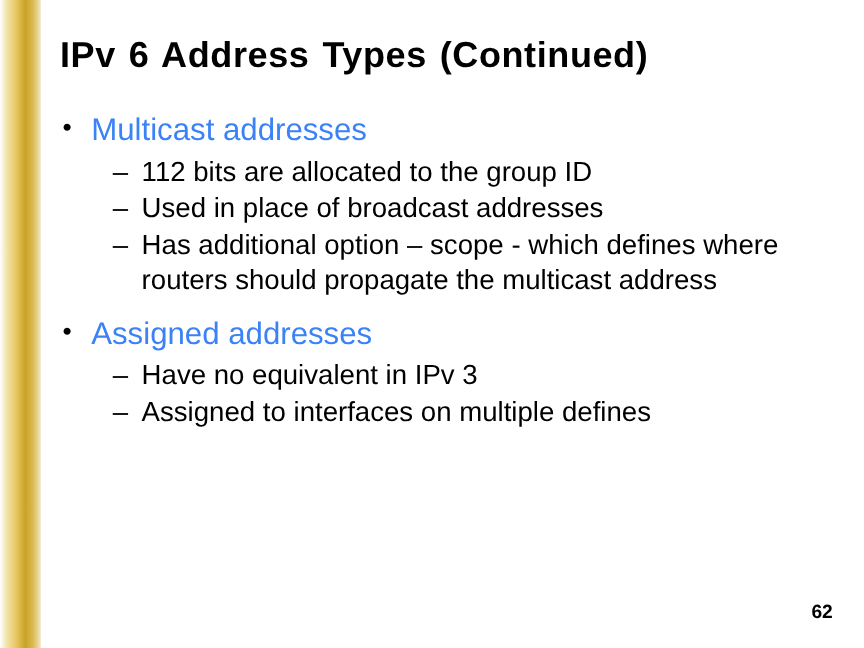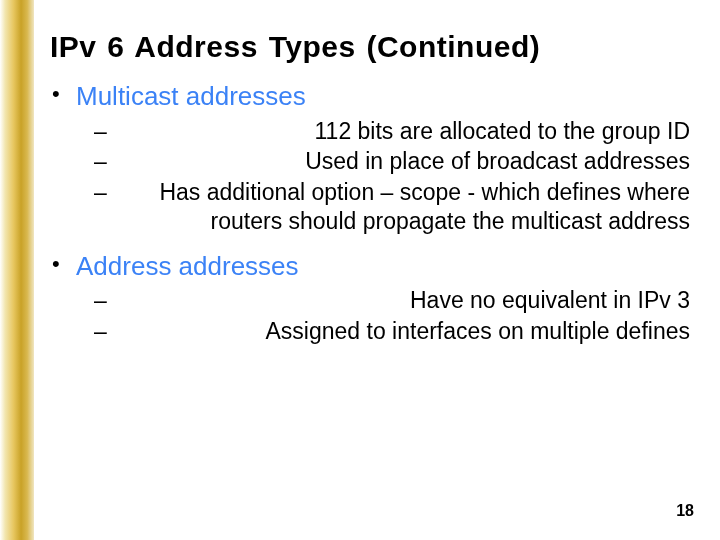--- a/index.html
+++ b/index.html
@@ -30,21 +30,21 @@
     position: absolute;
     left: 50px;
     top: 30px;
     right: 30px;
   }
   .title {
     font-size: 30px;
     font-weight: bold;
     color: #000000;
     letter-spacing: 0.5px;
-    margin-bottom: 16px;
+    margin-bottom: 28px;
     word-spacing: 2px;
   }
   ul.level1 {
     list-style: none;
     padding: 0;
     margin: 0;
   }
   ul.level1 > li {
     margin-bottom: 8px;
   }
@@ -68,21 +68,20 @@
     padding: 0;
     margin: 4px 0 14px 0;
   }
   .bullet2 {
     font-size: 23px;
     color: #000;
     line-height: 1.25;
     padding-left: 68px;
     position: relative;
     margin-bottom: 2px;
-    text-align: right;
   }
   .bullet2::before {
     content: "–";
     position: absolute;
     left: 44px;
     top: 0;
     font-size: 23px;
     color: #000;
   }
   .page-number {
@@ -105,22 +104,22 @@
   <ul class="level1">
     <li>
       <div class="bullet1">Multicast addresses</div>
       <ul class="level2">
         <li class="bullet2">112 bits are allocated to the group ID</li>
         <li class="bullet2">Used in place of broadcast addresses</li>
         <li class="bullet2">Has additional option – scope - which defines where routers should propagate the multicast address</li>
       </ul>
     </li>
     <li>
-      <div class="bullet1">Address addresses</div>
+      <div class="bullet1">Assigned addresses</div>
       <ul class="level2">
         <li class="bullet2">Have no equivalent in IPv 3</li>
         <li class="bullet2">Assigned to interfaces on multiple defines</li>
       </ul>
     </li>
   </ul>
 </div>
 
-<div class="page-number">18</div>
+<div class="page-number">62</div>
 
 </body></html>

